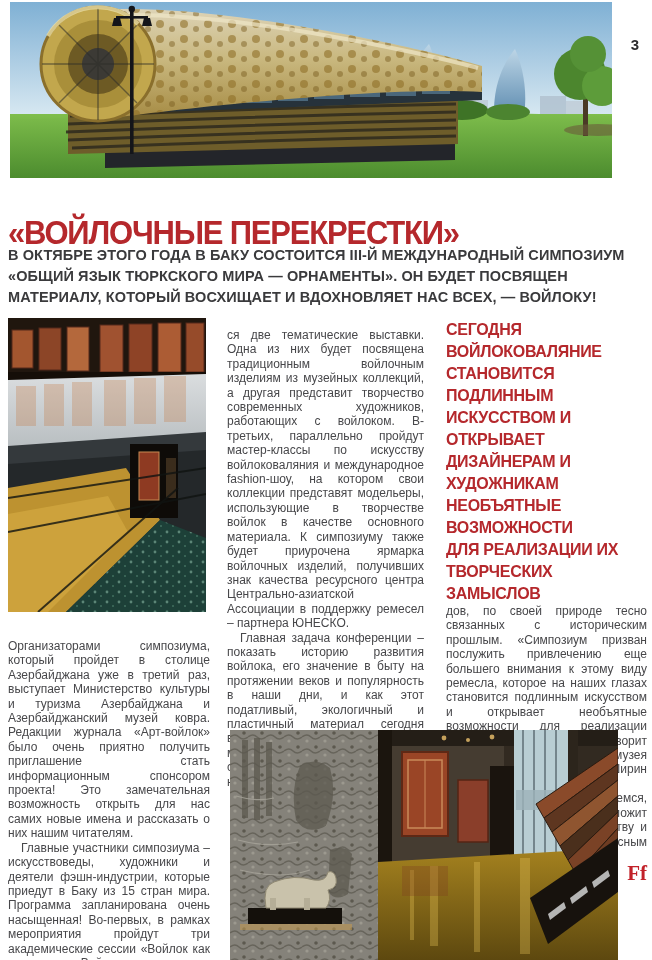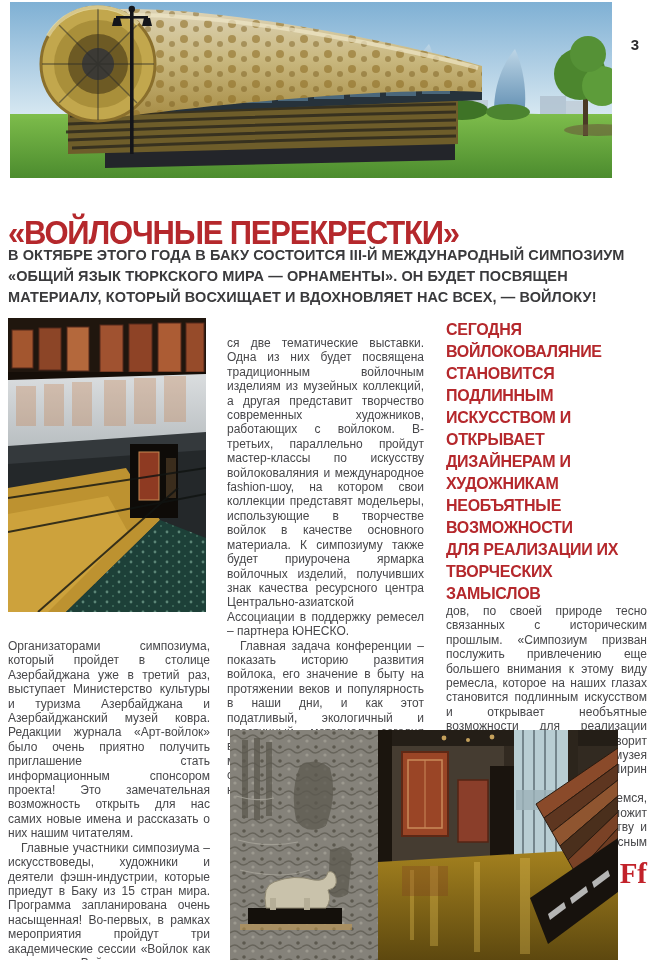--- a/index.html
+++ b/index.html
@@ -10,26 +10,26 @@
   .page-number{position:absolute;top:36px;right:13px;font-size:15px;font-weight:700;color:#2d2d2f;}
   .headline{position:absolute;left:8px;top:193px;font-size:31px;font-weight:700;color:#b5282c;
     letter-spacing:-1.2px;white-space:nowrap;transform:scaleY(1.06);transform-origin:left top;}
   .intro{position:absolute;left:8px;top:245px;width:636px;font-size:14.5px;line-height:21px;
     font-weight:700;color:#3a3a3c;white-space:pre-line;letter-spacing:.1px;}
   .col{position:absolute;color:#47474a;font-size:12px;line-height:14.4px;}
   .col p{margin:0 0 0 0;text-align:justify;}
   .col p.indent{text-indent:13px;}
   .col1{left:8px;top:318px;width:202px;}
   .col1 .photo-inner{position:relative;width:198px;height:294px;margin-bottom:27px;}
-  .col2{left:227px;top:336px;width:197px;}
+  .col2{left:227px;top:328px;width:197px;}
   .col3{left:446px;top:318px;width:201px;}
   .pull-quote{font-size:16px;line-height:21px;font-weight:700;color:#b5282c;white-space:pre-line;
     letter-spacing:-.3px;margin:0 0 13px 0;transform:scaleY(1.05);transform-origin:left top;text-align:left;}
   .closing-row{display:flex;justify-content:space-between;align-items:flex-end;margin-top:1px;}
-  .ff-mark{font-family:"Liberation Serif",serif;font-size:29px;line-height:18px;font-weight:700;color:#c2222a;}
+  .ff-mark{font-family:"Liberation Serif",serif;font-size:21px;line-height:18px;font-weight:700;color:#c2222a;}
   .top-photo{left:10px;top:2px;width:602px;height:176px;}
   .bottom-photo{left:230px;top:730px;width:388px;height:230px;}
 </style>
 </head>
 <body>
 
 <div class="page">
 
   <div class="photo top-photo">
     <svg viewBox="0 0 602 176" preserveAspectRatio="none">

